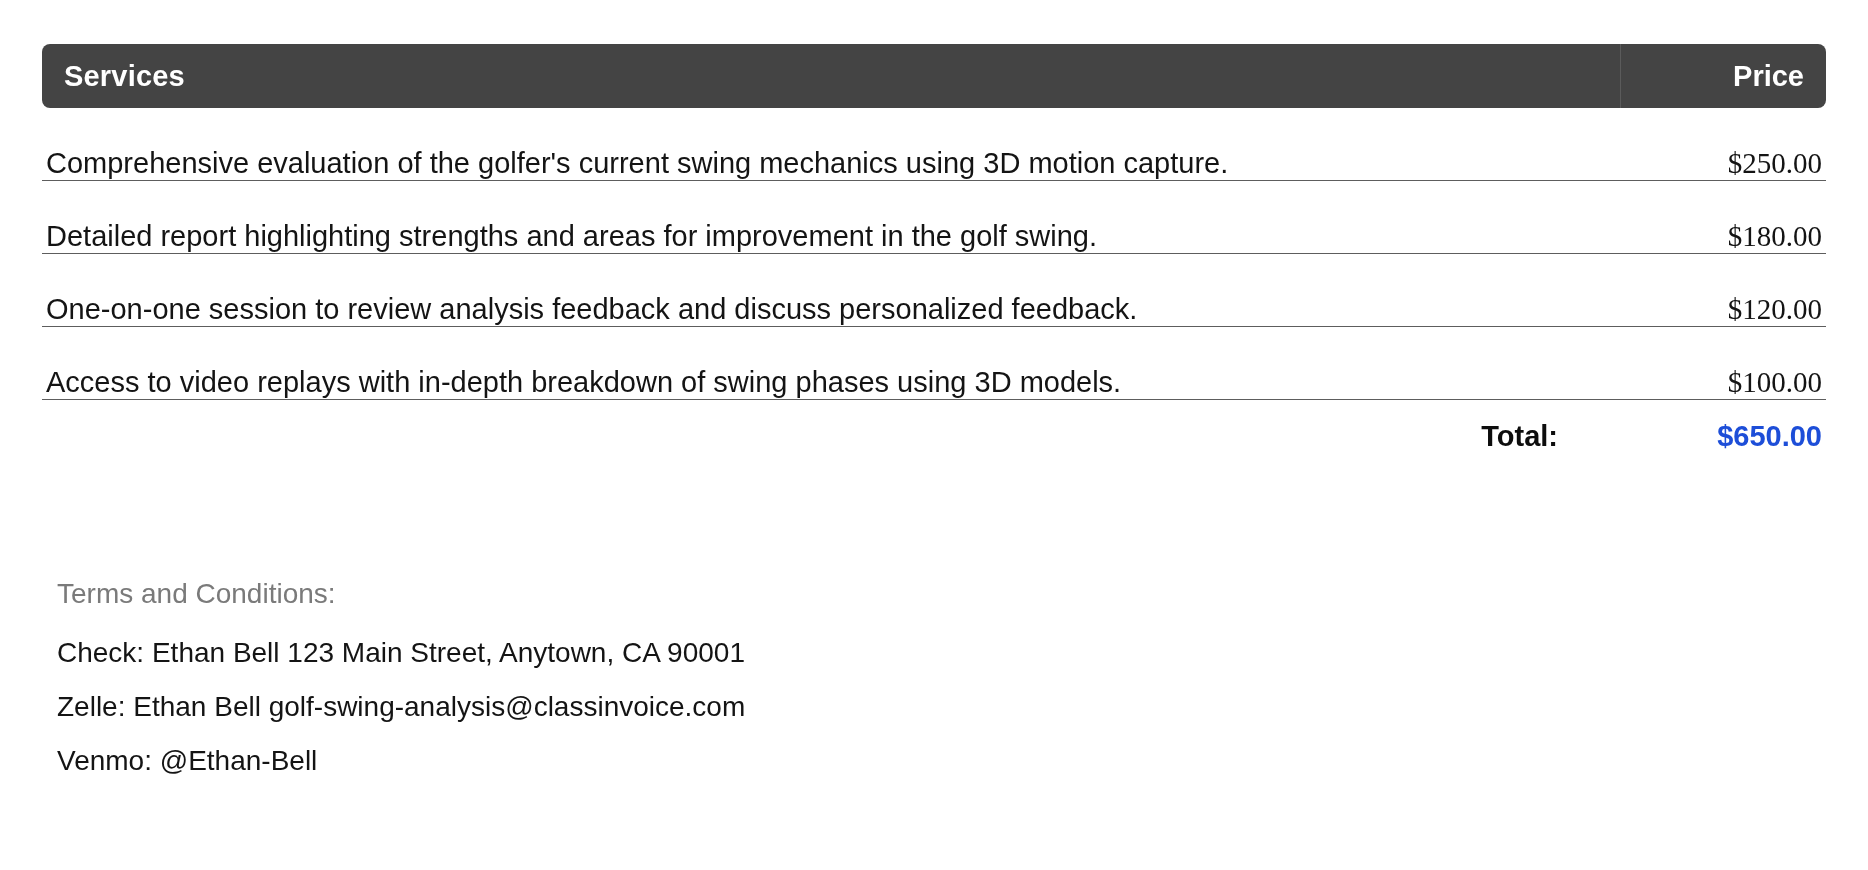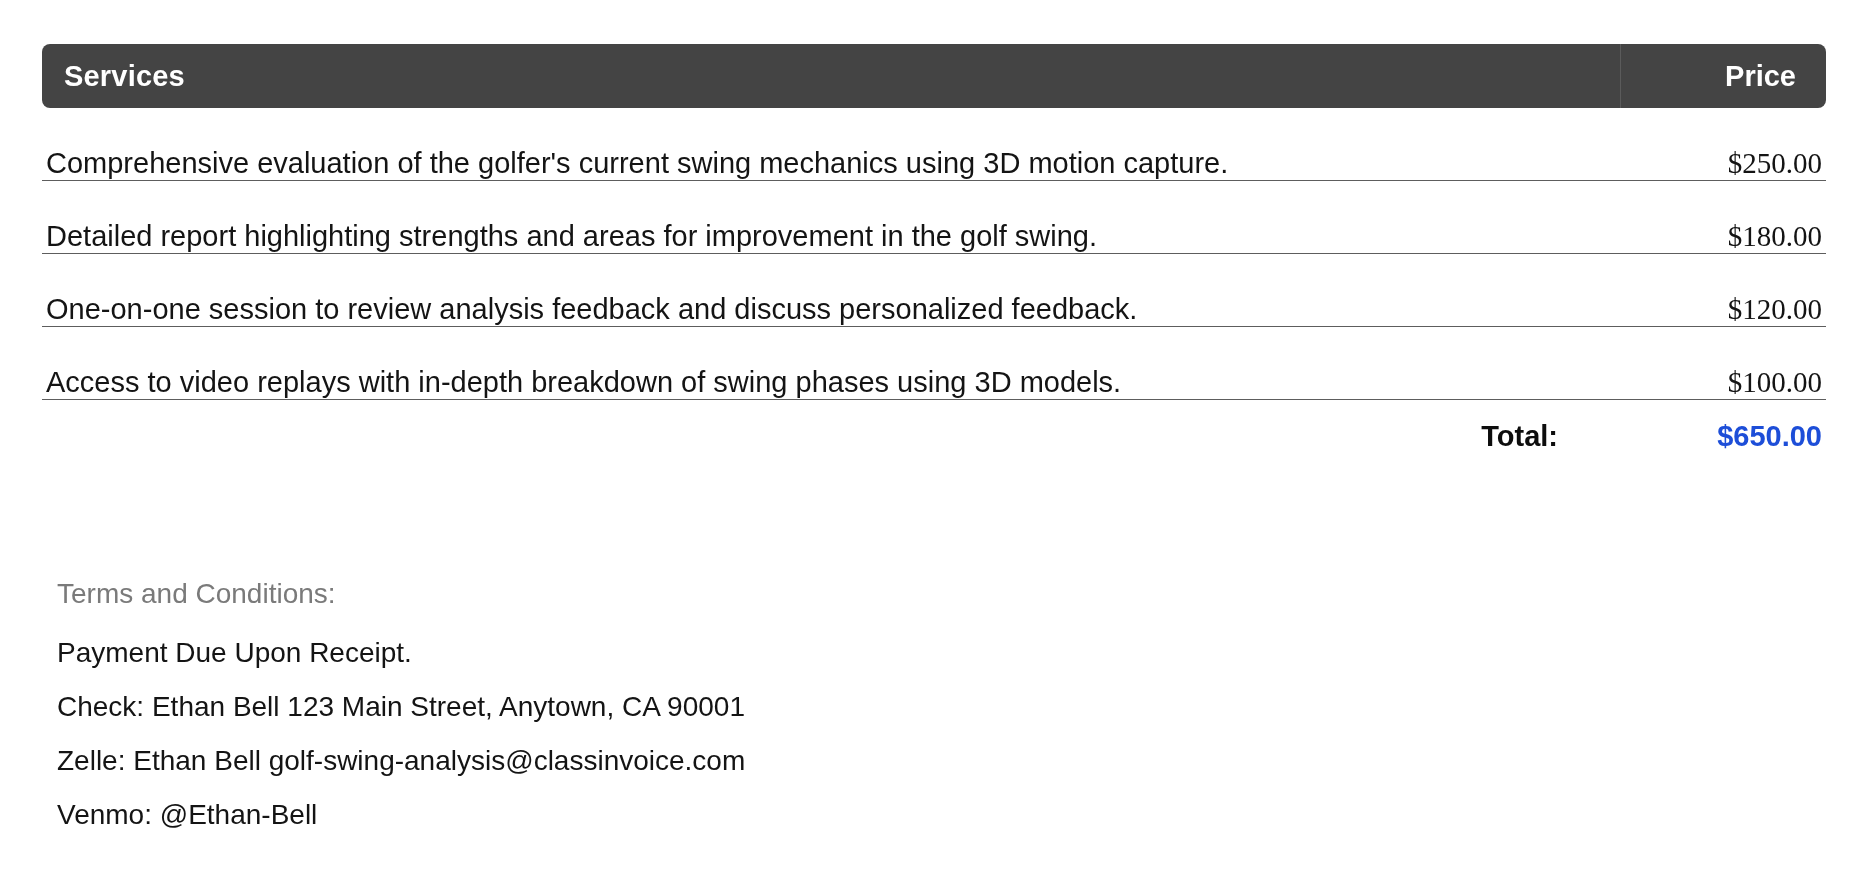--- a/index.html
+++ b/index.html
@@ -51,21 +51,21 @@
     height: 64px;
     line-height: 64px;
     border-right: 1px solid #5b5b5b;
   }
   .table-header .th-price {
     flex: 0 0 205px;
     color: #ffffff;
     font-size: 29px;
     font-weight: bold;
     text-align: right;
-    padding-right: 30px;
+    padding-right: 22px;
     box-sizing: border-box;
     height: 64px;
     line-height: 64px;
   }
 
   .table-row {
     display: flex;
     align-items: flex-end;
     height: 72px;
     border-bottom: 1px solid #5d5d5d;
@@ -165,19 +165,18 @@
     <div class="total-row">
       <div class="td-total-spacer"></div>
       <div class="td-total-label">Total:</div>
       <div class="td-total-value">$650.00</div>
     </div>
 
   </div>
 
   <div class="terms-block">
     <div class="terms-title">Terms and Conditions:</div>
-    <div class="terms-line">Payment Due Upon Receipt.</div>
     <div class="terms-line">Check: Ethan Bell 123 Main Street, Anytown, CA 90001</div>
     <div class="terms-line">Zelle: Ethan Bell golf-swing-analysis@classinvoice.com</div>
     <div class="terms-line">Venmo: @Ethan-Bell</div>
   </div>
 
 </div>
 
 </body></html>

